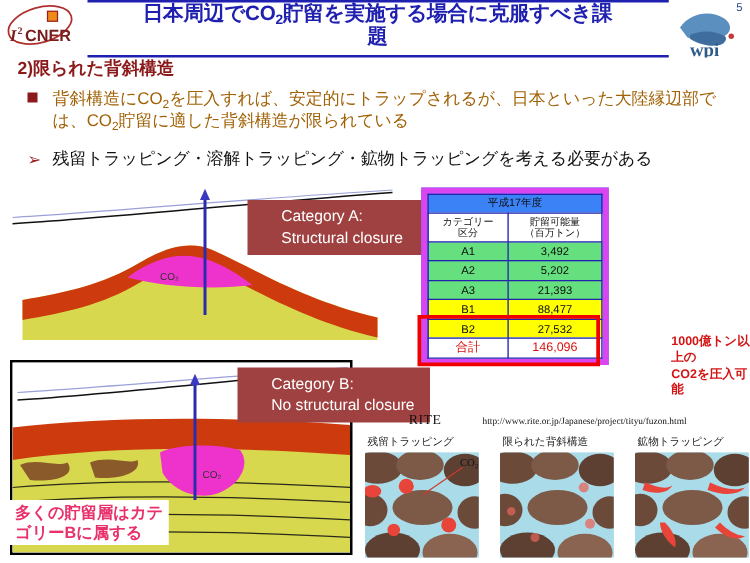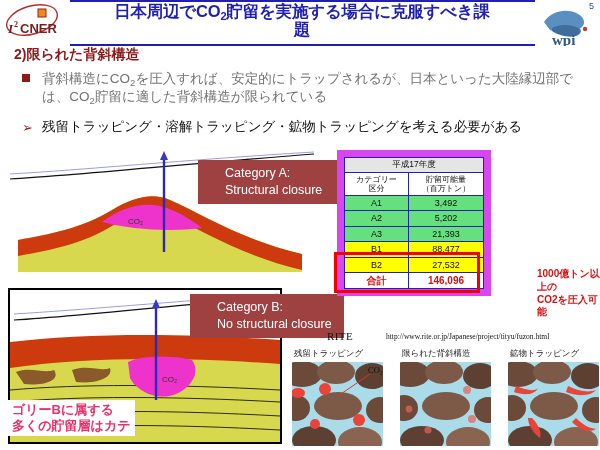--- a/index.html
+++ b/index.html
@@ -14,21 +14,21 @@
   .hdr-rule{position:absolute;left:70px;top:0px;width:465px;height:42px;
       border-top:2px solid #1f1fb0;border-bottom:2px solid #1f1fb0;}
   .pagenum{position:absolute;right:6px;top:1px;font-size:9px;color:#2a4a8a;}
 
   
   .logo-icner{position:absolute;left:2px;top:3px;width:70px;height:38px;}
   .logo-wpi{position:absolute;left:538px;top:4px;width:58px;height:42px;}
 
   
   .sec-head{position:absolute;left:14px;top:46px;font-size:14px;font-weight:bold;color:#8b1a1a;}
-  .b1{position:absolute;left:22px;top:70px;width:560px;font-size:13.5px;color:#737373;line-height:1.35;}
+  .b1{position:absolute;left:22px;top:70px;width:560px;font-size:13.5px;color:#a16207;line-height:1.35;}
   .b1 .sq{position:absolute;left:0px;top:4px;width:8px;height:8px;background:#8b1a1a;}
   .b1 .txt{display:block;margin-left:20px;}
   .b1 sub{font-size:9.5px;vertical-align:baseline;position:relative;top:3px;}
   .b2{position:absolute;left:22px;top:118px;width:560px;font-size:13.5px;color:#111;line-height:1.35;}
   .b2 .ar{position:absolute;left:0px;top:1px;color:#9b2020;font-size:13px;}
   .b2 .txt{display:block;margin-left:20px;}
 
   
   .figA{position:absolute;left:2px;top:148px;width:318px;height:126px;overflow:hidden;background:#fff;}
   .figB{position:absolute;left:8px;top:288px;width:270px;height:152px;overflow:hidden;
@@ -36,28 +36,28 @@
 
   
   .catbox{position:absolute;background:#a04141;color:#fff;font-size:12.5px;line-height:1.32;
       padding:5px 9px 6px 27px;}
   .catA{left:198px;top:160px;width:112px;}
   .catB{left:190px;top:294px;width:118px;}
   .pinklbl{position:absolute;left:8px;top:400px;background:#fff;color:#e8316b;
       font-weight:bold;font-size:13px;line-height:1.22;padding:2px 4px;}
 
   
-  .tblwrap{position:absolute;left:337px;top:150px;width:140px;border:7px solid #d946ef;background:#e5e5e5;}
+  .tblwrap{position:absolute;left:337px;top:150px;width:140px;border:5px solid #d946ef;background:#3b82f6;}
   table.cap{border-collapse:collapse;width:100%;font-size:9px;color:#0d0d0d;}
   table.cap td{border:1px solid #2222aa;text-align:center;padding:2px 1px;line-height:1.15;}
   td.yhead{border:1px solid #6a6a9a;font-size:8.5px;padding:3px 1px;}
   td.chead{font-size:8px;line-height:1.18;padding:3px 1px;background:#fff;}
   tr.green td{background:#66e07f;}
   tr.yellow td{background:#ffff00;}
-  tr.total td{background:#fff;color:#d81111;font-weight:bold;font-size:10px;}
+  tr.total td{background:#fff;color:#d81111;font-weight:normal;font-size:10px;}
   .redbox{position:absolute;left:334px;top:252px;width:146px;height:41px;
       border:3px solid #f10000;box-sizing:border-box;pointer-events:none;}
   .redann{position:absolute;left:500px;top:268px;color:#d41414;font-size:10px;
       font-weight:bold;line-height:1.28;margin-left:37px;}
   .rite{position:absolute;left:327px;top:330px;font-size:11px;
       font-family:"Liberation Serif","DejaVu Serif",serif;color:#111;letter-spacing:0.4px;}
   .riteurl{position:absolute;left:366px;top:332px;font-size:7.5px;
       font-family:"Liberation Serif","DejaVu Serif",serif;color:#111;padding-left:20px;}
 
   
@@ -155,22 +155,22 @@
     <line x1="146" y1="14" x2="146" y2="110" stroke="#2b2bb0" stroke-width="2.4"></line>
     <path d="M142 18 L146 9 L150 18 Z" fill="#3a3ac0"></path>
   </svg>
 
   <div class="catbox catB">
     <div>Category B:</div>
     <div>No structural closure</div>
   </div>
 
   <div class="pinklbl">
+    <div>多くの貯留層はカテ</div>
     <div>ゴリーBに属する</div>
-    <div>多くの貯留層はカテ</div>
   </div>
 
   <div class="tblwrap">
     <table class="cap">
       <tbody>
         <tr>
           <td class="yhead" colspan="2">平成17年度</td>
         </tr>
         <tr>
           <td class="chead">

